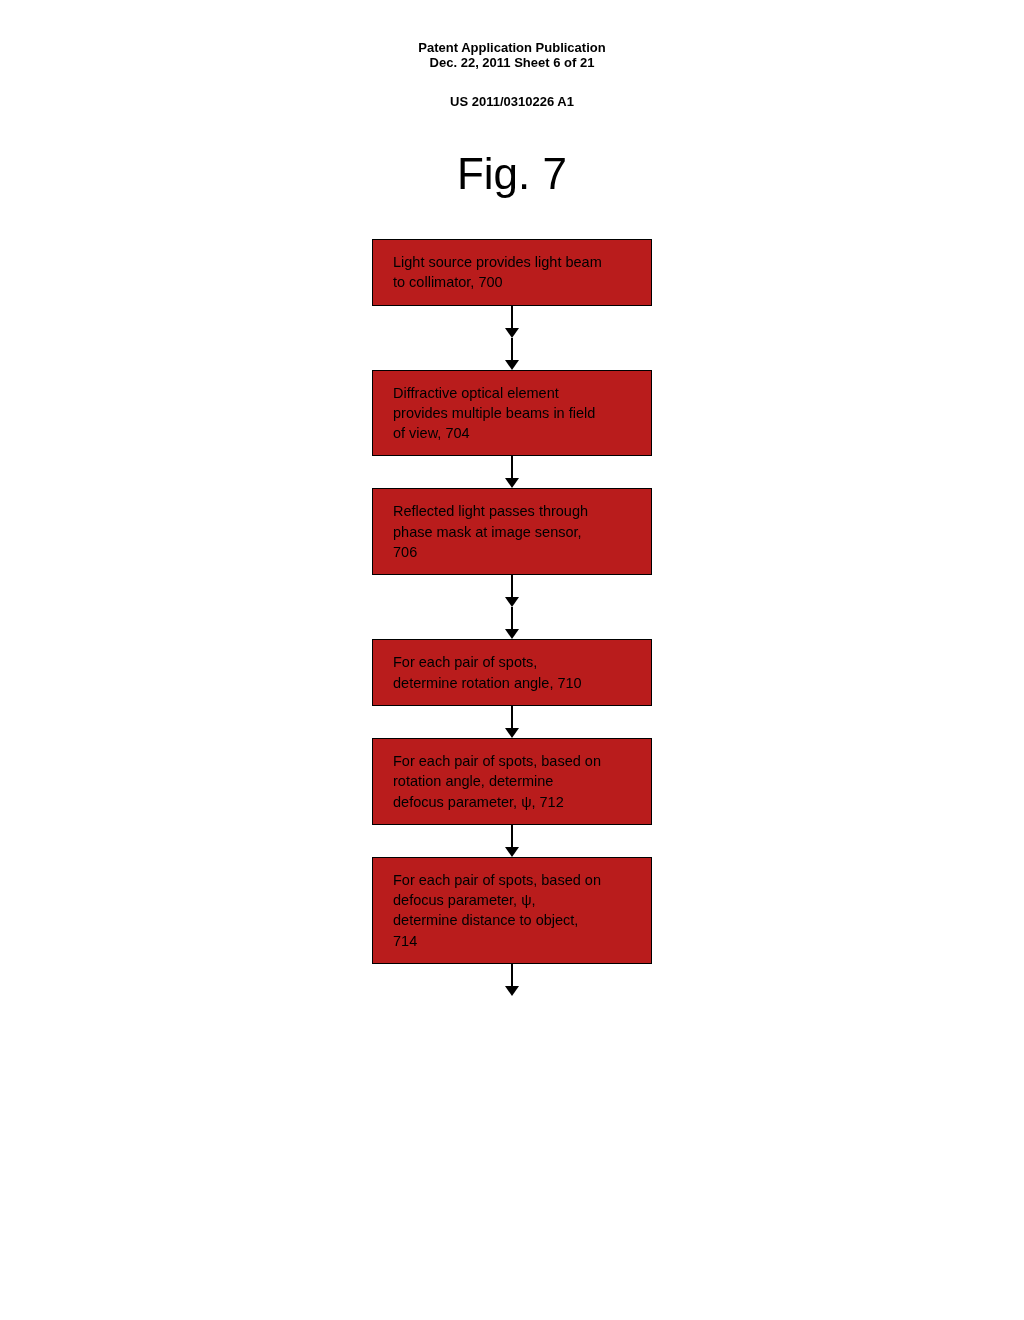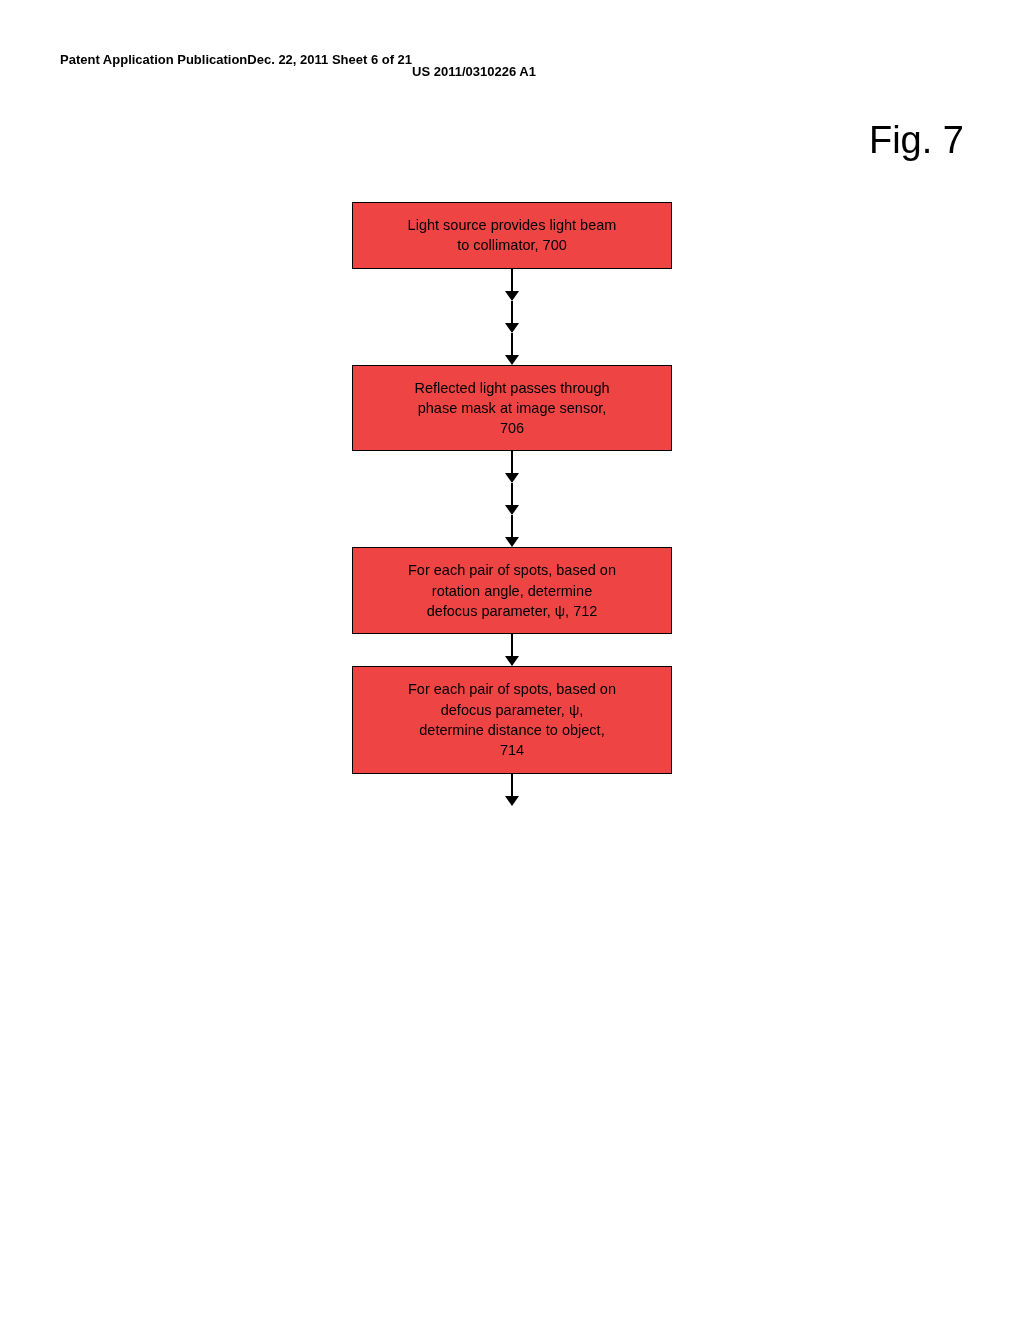--- a/index.html
+++ b/index.html
@@ -13,62 +13,63 @@
 
     .page {
       width: 1024px;
       min-height: 1320px;
       background: #ffffff;
       padding: 40px 60px;
     }
 
     .header {
       display: flex;
-      justify-content: flex-start;
+      justify-content: center;
       align-items: center;
       margin-bottom: 40px;
       font-size: 13px;
+      flex-direction: column;
     }
 
     .header-left {
       font-weight: bold;
     }
 
     .header-center {
       font-weight: bold;
     }
 
     .header-right {
       font-weight: bold;
       margin-top: 24px;
     }
 
     .figure-title {
-      text-align: right;
-      font-size: 38px;
+      text-align: center;
+      font-size: 44px;
       font-weight: normal;
       margin-bottom: 40px;
       font-family: Arial, sans-serif;
     }
 
     .flowchart {
       display: flex;
       flex-direction: column;
       align-items: center;
       gap: 0;
     }
 
     .flow-box {
       border: 1.5px solid #000;
       padding: 12px 20px;
-      text-align: center;
+      text-align: left;
       font-size: 14.5px;
       line-height: 1.4;
-      width: 320px;
-      background: #ef4444;
+      width: 280px;
+      background: #b91c1c;
     }
 
     .flow-arrow {
       display: flex;
       flex-direction: column;
       align-items: center;
       height: 32px;
       position: relative;
     }
 
@@ -105,32 +106,38 @@
 
     <div class="flow-box">
       <span>Light source provides light beam<br>to collimator, 700</span>
     </div>
 
     <div class="flow-arrow"></div>
 
 
     <div class="flow-arrow"></div>
 
+    <div class="flow-box">
+      <span>Diffractive optical element<br>provides multiple beams in field<br>of view, 704</span>
+    </div>
 
     <div class="flow-arrow"></div>
 
     <div class="flow-box">
       <span>Reflected light passes through<br>phase mask at image sensor,<br>706</span>
     </div>
 
     <div class="flow-arrow"></div>
 
 
     <div class="flow-arrow"></div>
 
+    <div class="flow-box">
+      <span>For each pair of spots,<br>determine rotation angle, 710</span>
+    </div>
 
     <div class="flow-arrow"></div>
 
     <div class="flow-box">
       <span>For each pair of spots, based on<br>rotation angle, determine<br>defocus parameter, ψ, 712</span>
     </div>
 
     <div class="flow-arrow"></div>
 
     <div class="flow-box">

